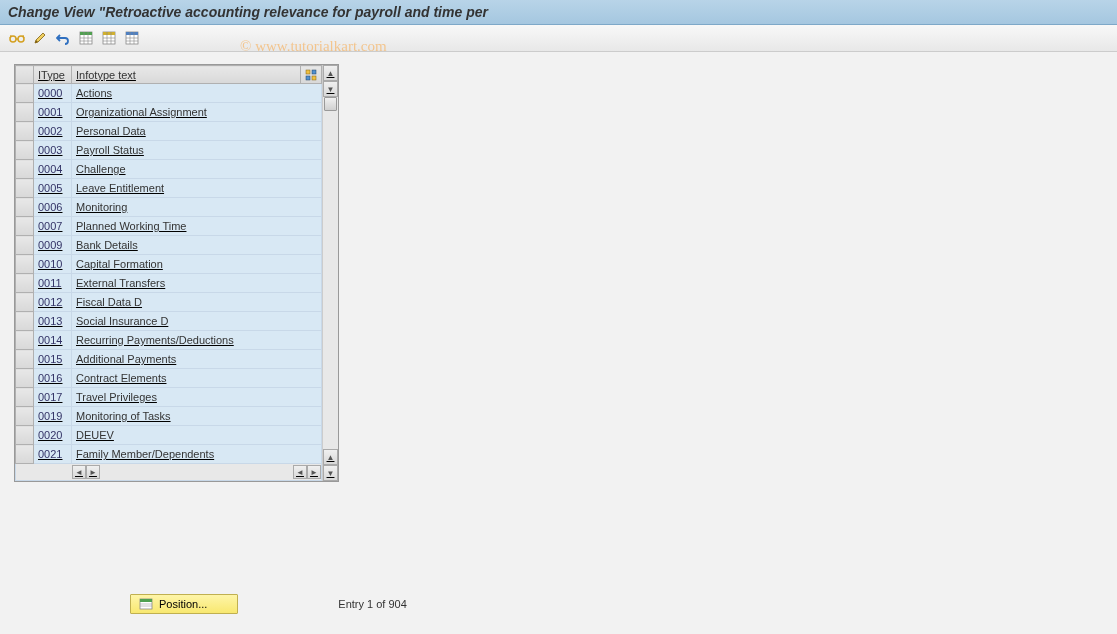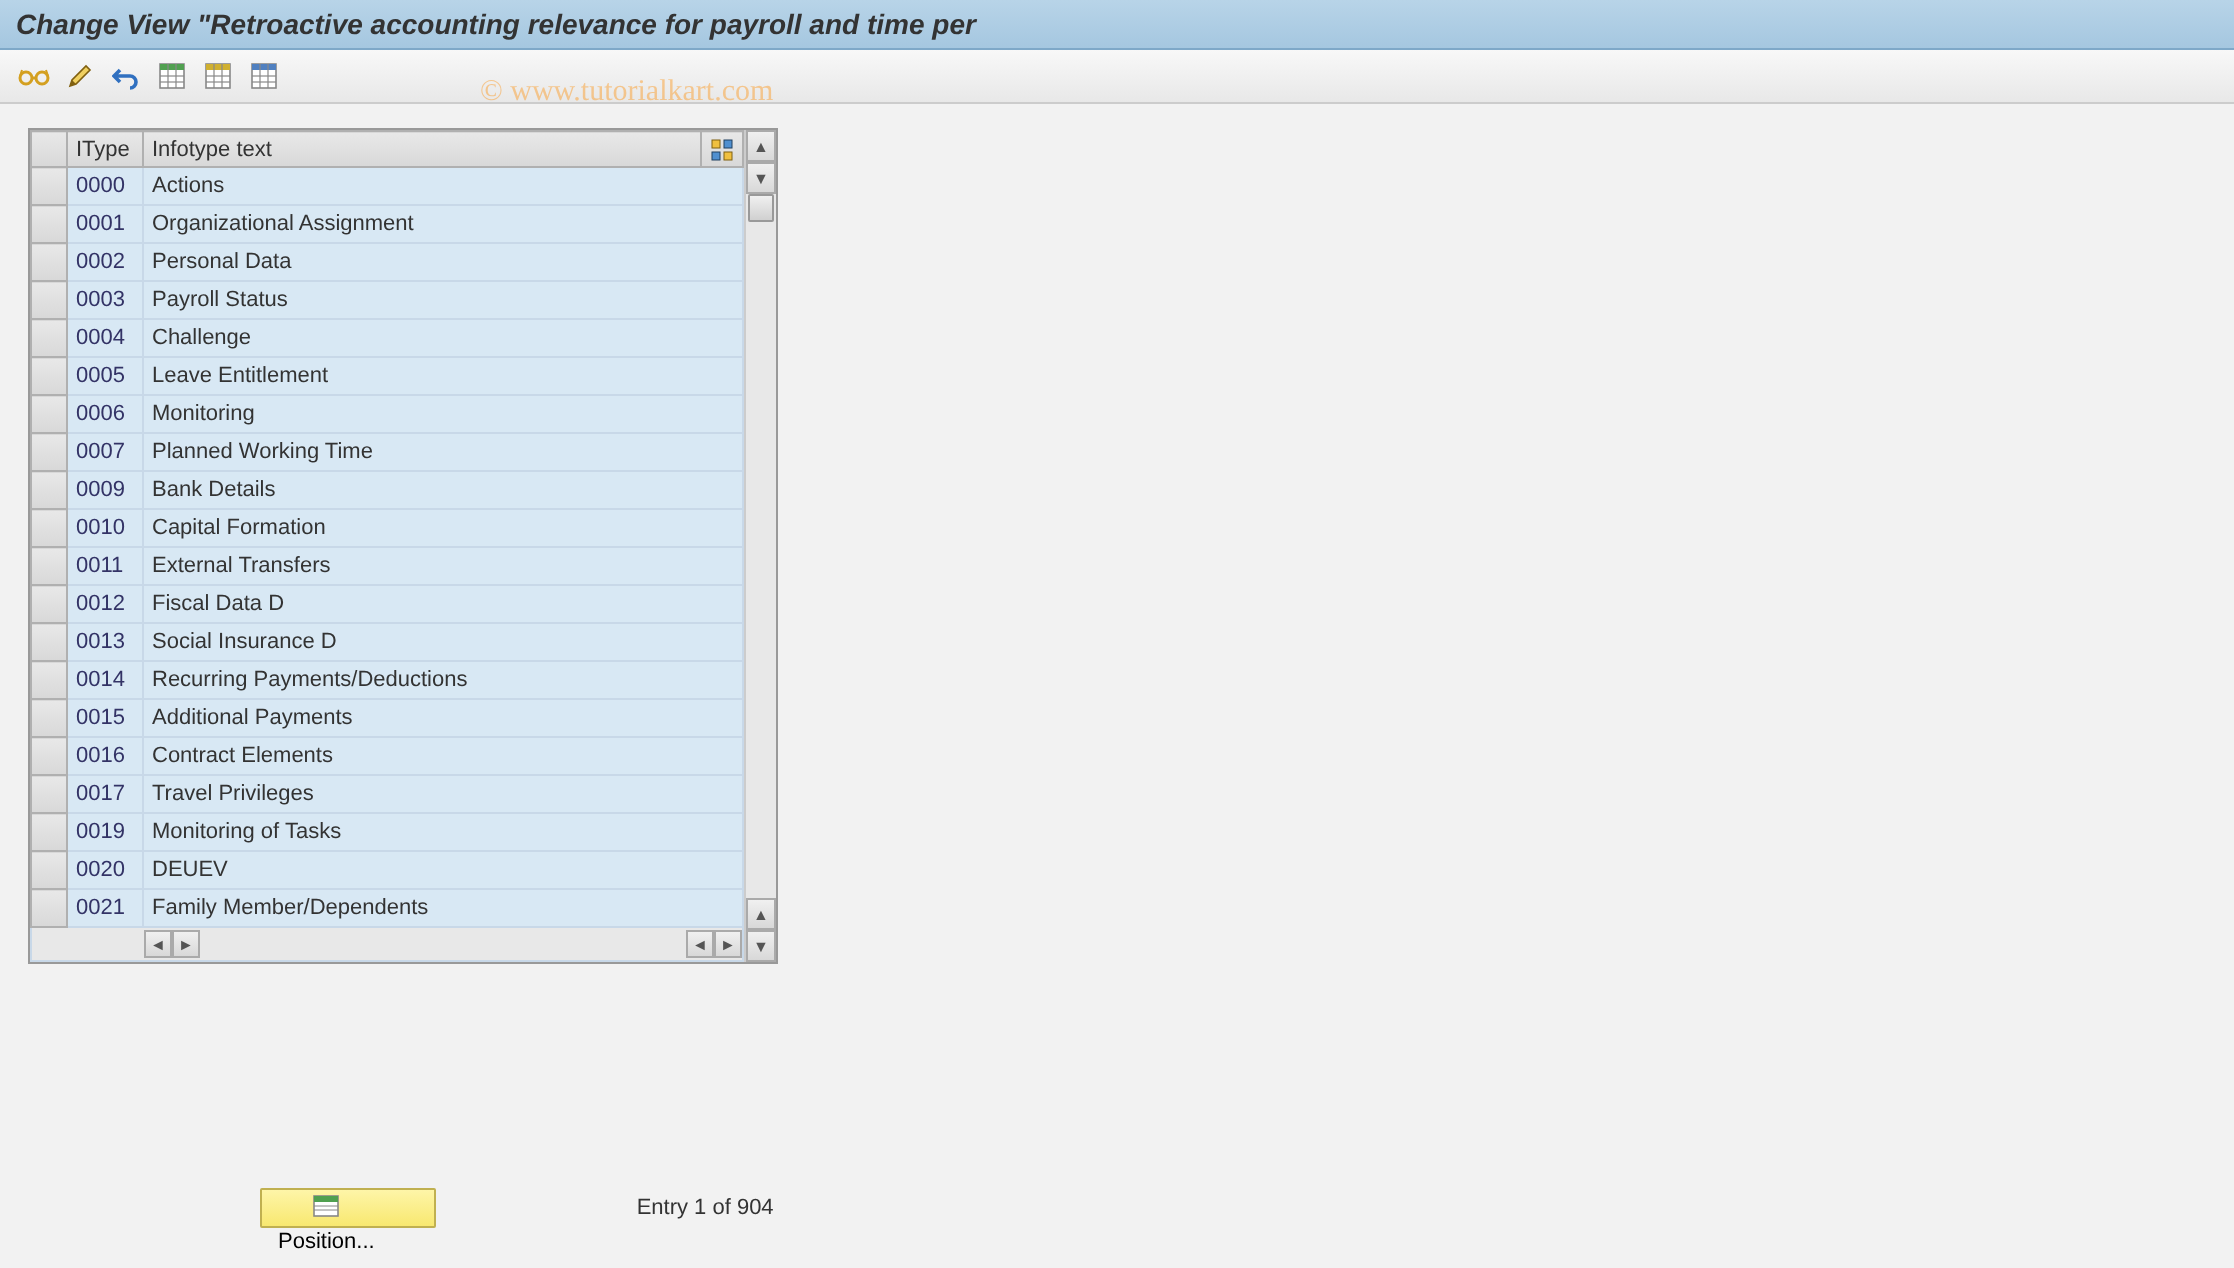--- a/index.html
+++ b/index.html
@@ -51,21 +51,22 @@
       z-index: 100;
     }
     .content-area {
       padding: 12px 14px;
       background: #f2f2f2;
     }
     .table-container {
       display: flex;
       background: #fff;
       border: 1px solid #999;
-      width: 375px;
+      width: 325px;
+      text-decoration: underline;
     }
     .table-wrap {
       flex: 1;
     }
     table {
       border-collapse: collapse;
       width: 100%;
       font-size: 11px;
     }
     th {
@@ -173,21 +174,20 @@
       background: linear-gradient(to bottom, #fef5a8 0%, #f8e870 100%);
       border: 1px solid #c0b050;
       padding: 2px 30px 2px 8px;
       font-size: 11px;
       cursor: pointer;
       display: flex;
       align-items: center;
       gap: 6px;
       border-radius: 1px;
       height: 20px;
-      flex-direction: column;
     }
     .position-btn .picon {
       display: inline-flex;
     }
     .entry-label {
       color: #333;
       font-size: 11px;
     }
     svg { display: block; }
   </style>

